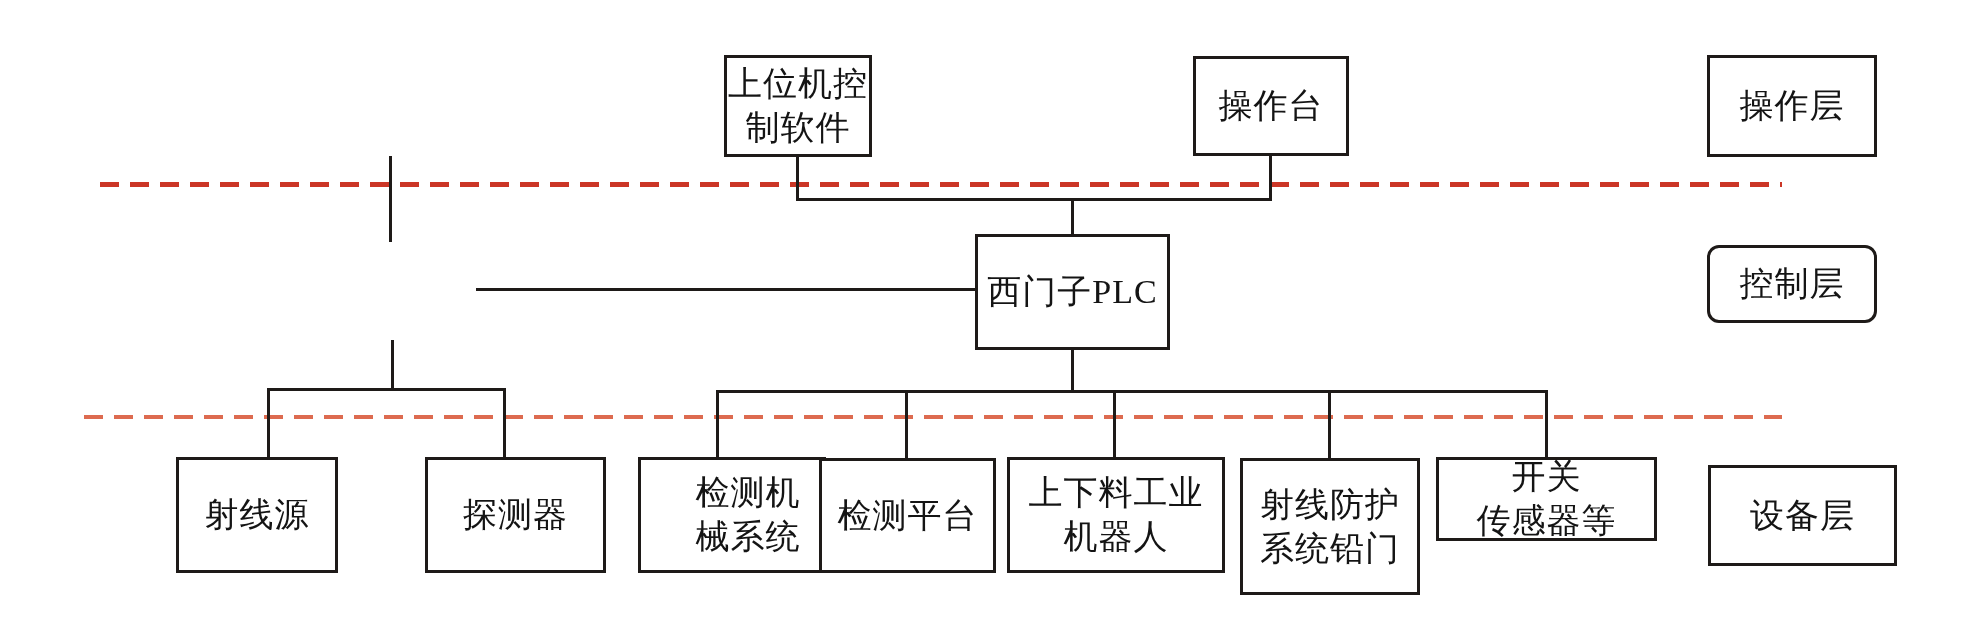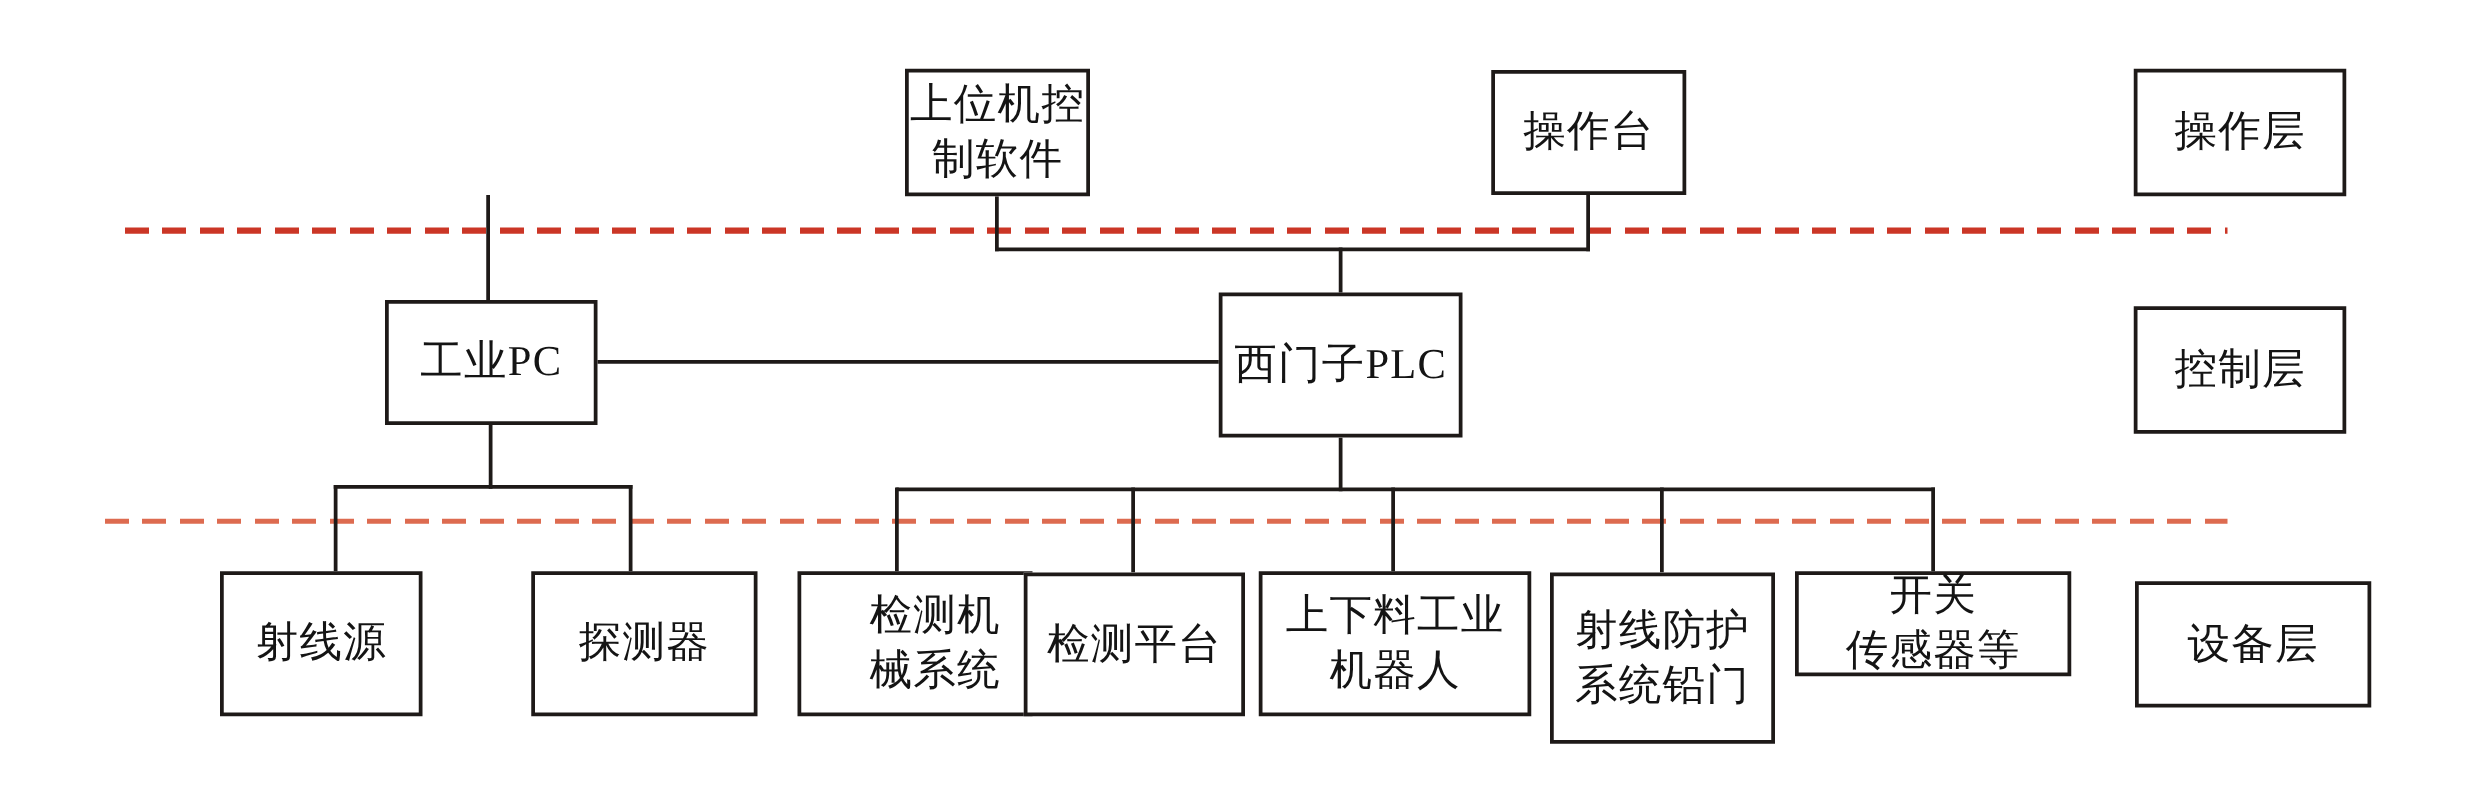--- a/index.html
+++ b/index.html
@@ -82,27 +82,24 @@
     <span class="lbl">上位机控
 制软件</span>
   </div>
   <div class="box" style="left:1193px; top:56px; width:156px; height:100px;">
     <span class="lbl">操作台</span>
   </div>
   <div class="box" style="left:1707px; top:55px; width:170px; height:102px;">
     <span class="lbl">操作层</span>
   </div>
 
-  <div class="box" style="left:308px; top:240px; width:170px; height:100px;">
-    <span class="lbl">工业PC</span>
-  </div>
   <div class="box" style="left:975px; top:234px; width:195px; height:116px;">
     <span class="lbl">西门子PLC</span>
   </div>
-  <div class="box" style="left:1707px; top:245px; width:170px; height:102px;">
+  <div class="box" style="left:1707px; top:245px; width:170px; height:78px;border-radius:12px;">
     <span class="lbl">控制层</span>
   </div>
 
   <div class="box" style="left:176px; top:457px; width:162px; height:116px;">
     <span class="lbl">射线源</span>
   </div>
   <div class="box" style="left:412px; top:457px; width:181px; height:116px;margin-left:13px;">
     <span class="lbl">探测器</span>
   </div>
   <div class="box" style="left:638px; top:457px; width:188px; height:116px;padding-left:32px;">

